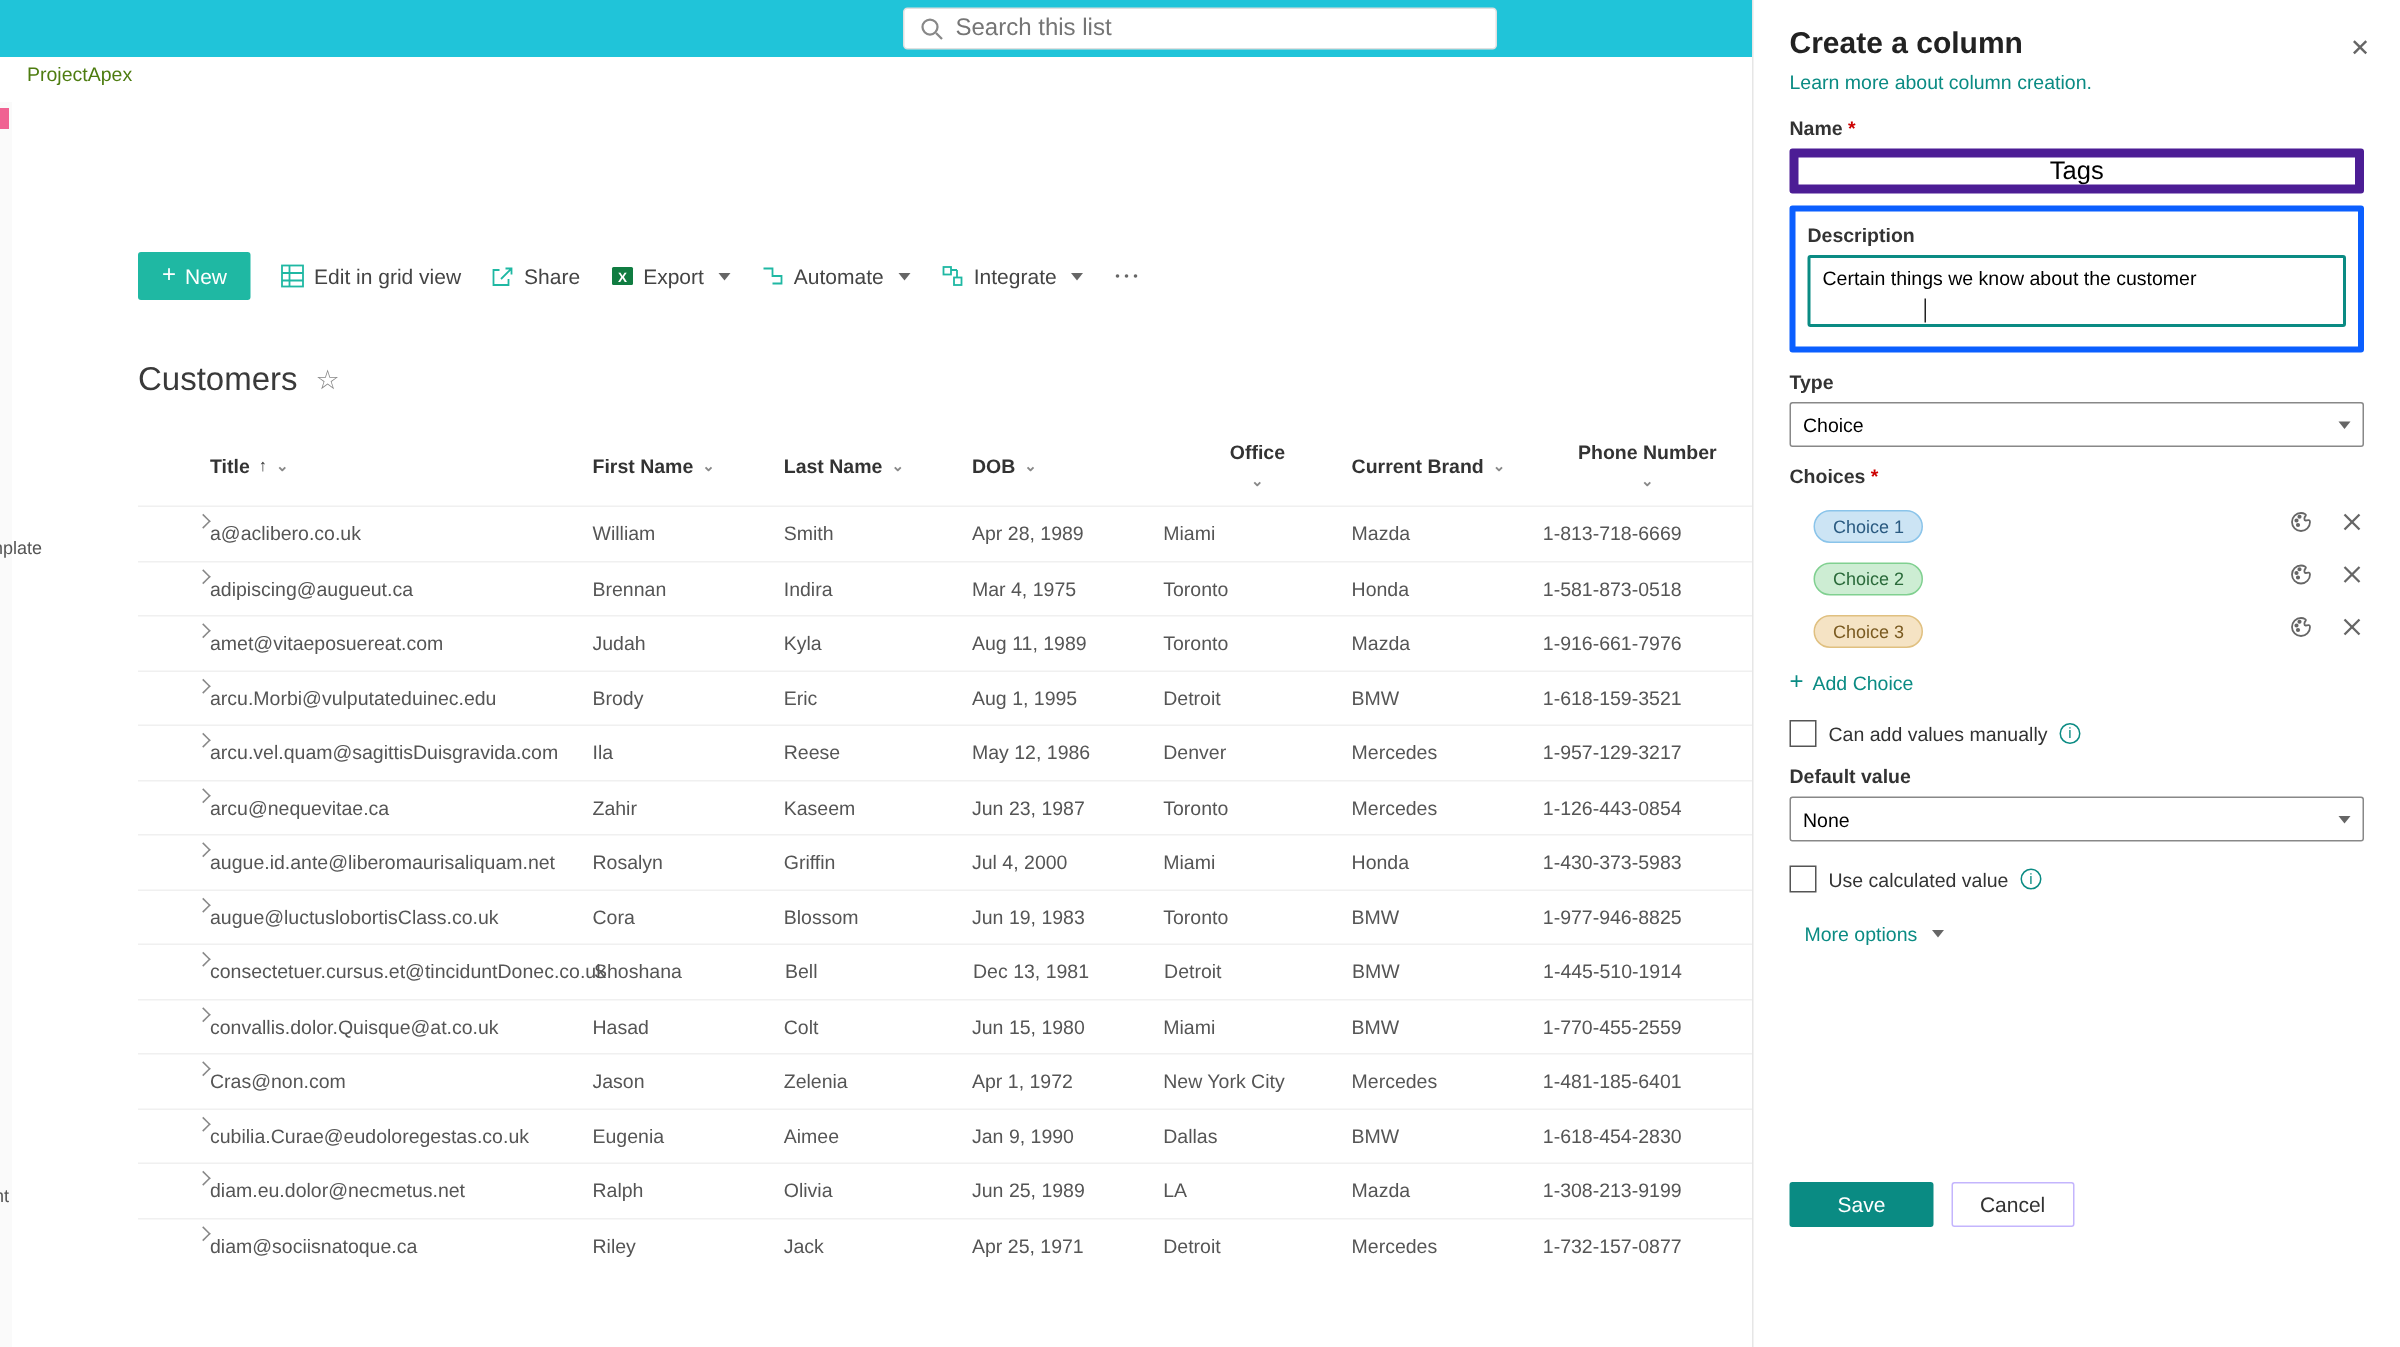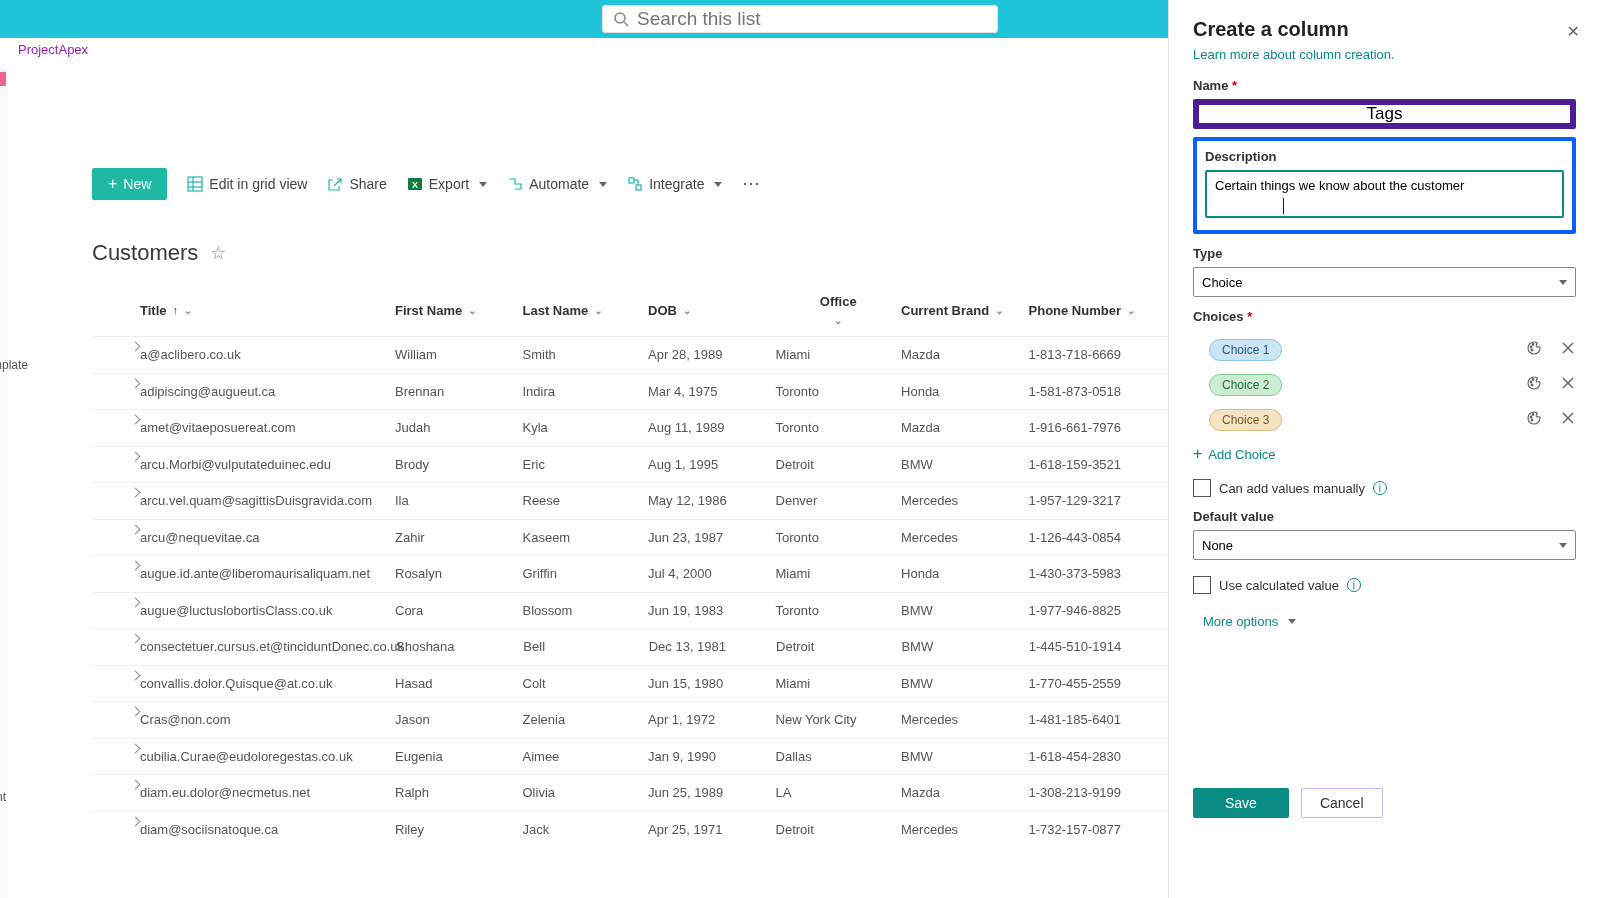--- a/index.html
+++ b/index.html
@@ -1,23 +1,23 @@
 <!DOCTYPE html>
 <html><head>
 <meta charset="utf-8">
 <style>
 * { box-sizing: border-box; margin: 0; padding: 0; font-family: "Segoe UI", Arial, sans-serif; }
 body { width: 1600px; height: 898px; overflow: hidden; background: #fff; position: relative; }
 
 .top-bar { height: 38px; background: #20c4d9; display: flex; align-items: center; justify-content: center; }
 .search-box { width: 396px; height: 28px; background: #fff; border: 1px solid #e0e0e0; border-radius: 3px; display: flex; align-items: center; padding: 0 10px; }
 .search-box svg { width: 16px; height: 16px; color: #888; margin-right: 8px; }
-.search-box input { border: none; outline: none; flex: 1; font-size: 19px; color: #666; }
-
-.breadcrumb-bar { height: 30px; padding: 4px 18px; font-size: 13px; color: #a21caf; }
+.search-box input { border: none; outline: none; flex: 1; font-size: 16px; color: #666; }
+
+.breadcrumb-bar { height: 30px; padding: 4px 18px; font-size: 13px; color: #4d7c0f; }
 
 .left-gutter { position: absolute; left: 0; top: 68px; width: 8px; height: 830px; background: #fafafa; }
 .left-pink { position: absolute; left: 0; top: 72px; width: 6px; height: 14px; background: #f06292; }
 .left-text2 { position: absolute; left: -8px; top: 358px; font-size: 12px; color: #555; }
 .left-text3 { position: absolute; left: -4px; top: 790px; font-size: 12px; color: #555; }
 
 .content { padding: 100px 0 0 92px; width: 1168px; }
 
 .toolbar { display: flex; align-items: center; gap: 20px; margin-bottom: 40px; }
 .btn-new { background: #1fb8a3; color: #fff; border: none; height: 32px; padding: 0 16px; border-radius: 2px; font-size: 14px; display: flex; align-items: center; gap: 6px; cursor: pointer; }
@@ -30,21 +30,21 @@
 .star-icon { color: #888; font-size: 18px; }
 
 .table { width: 100%; font-size: 13px; }
 .thead { display: flex; padding: 0 0 10px 48px; color: #333; font-weight: 600; }
 .col-title { width: 256px; }
 .col-fn { width: 128px; }
 .col-ln { width: 126px; }
 .col-dob { width: 128px; }
 .col-office { width: 126px; flex-direction: column; }
 .col-brand { width: 128px; }
-.col-phone { width: 140px; }
+.col-phone { width: 140px; flex-direction: column; }
 .thead .cell { display: flex; align-items: center; gap: 6px; }
 .sort-up { font-size: 11px; }
 .col-chev { color: #888; font-size: 10px; }
 
 .row { display: flex; align-items: center; height: 36.5px; border-top: 1px solid #f0f0f0; padding-left: 48px; color: #555; }
 .row .title-cell { width: 256px; position: relative; }
 .row .title-cell::before { content: ""; position: absolute; left: -8px; top: -4px; width: 6px; height: 6px; border-top: 1px solid #888; border-right: 1px solid #888; transform: rotate(45deg); }
 .row .fn { width: 128px; }
 .row .ln { width: 126px; }
 .row .dob { width: 128px; }

